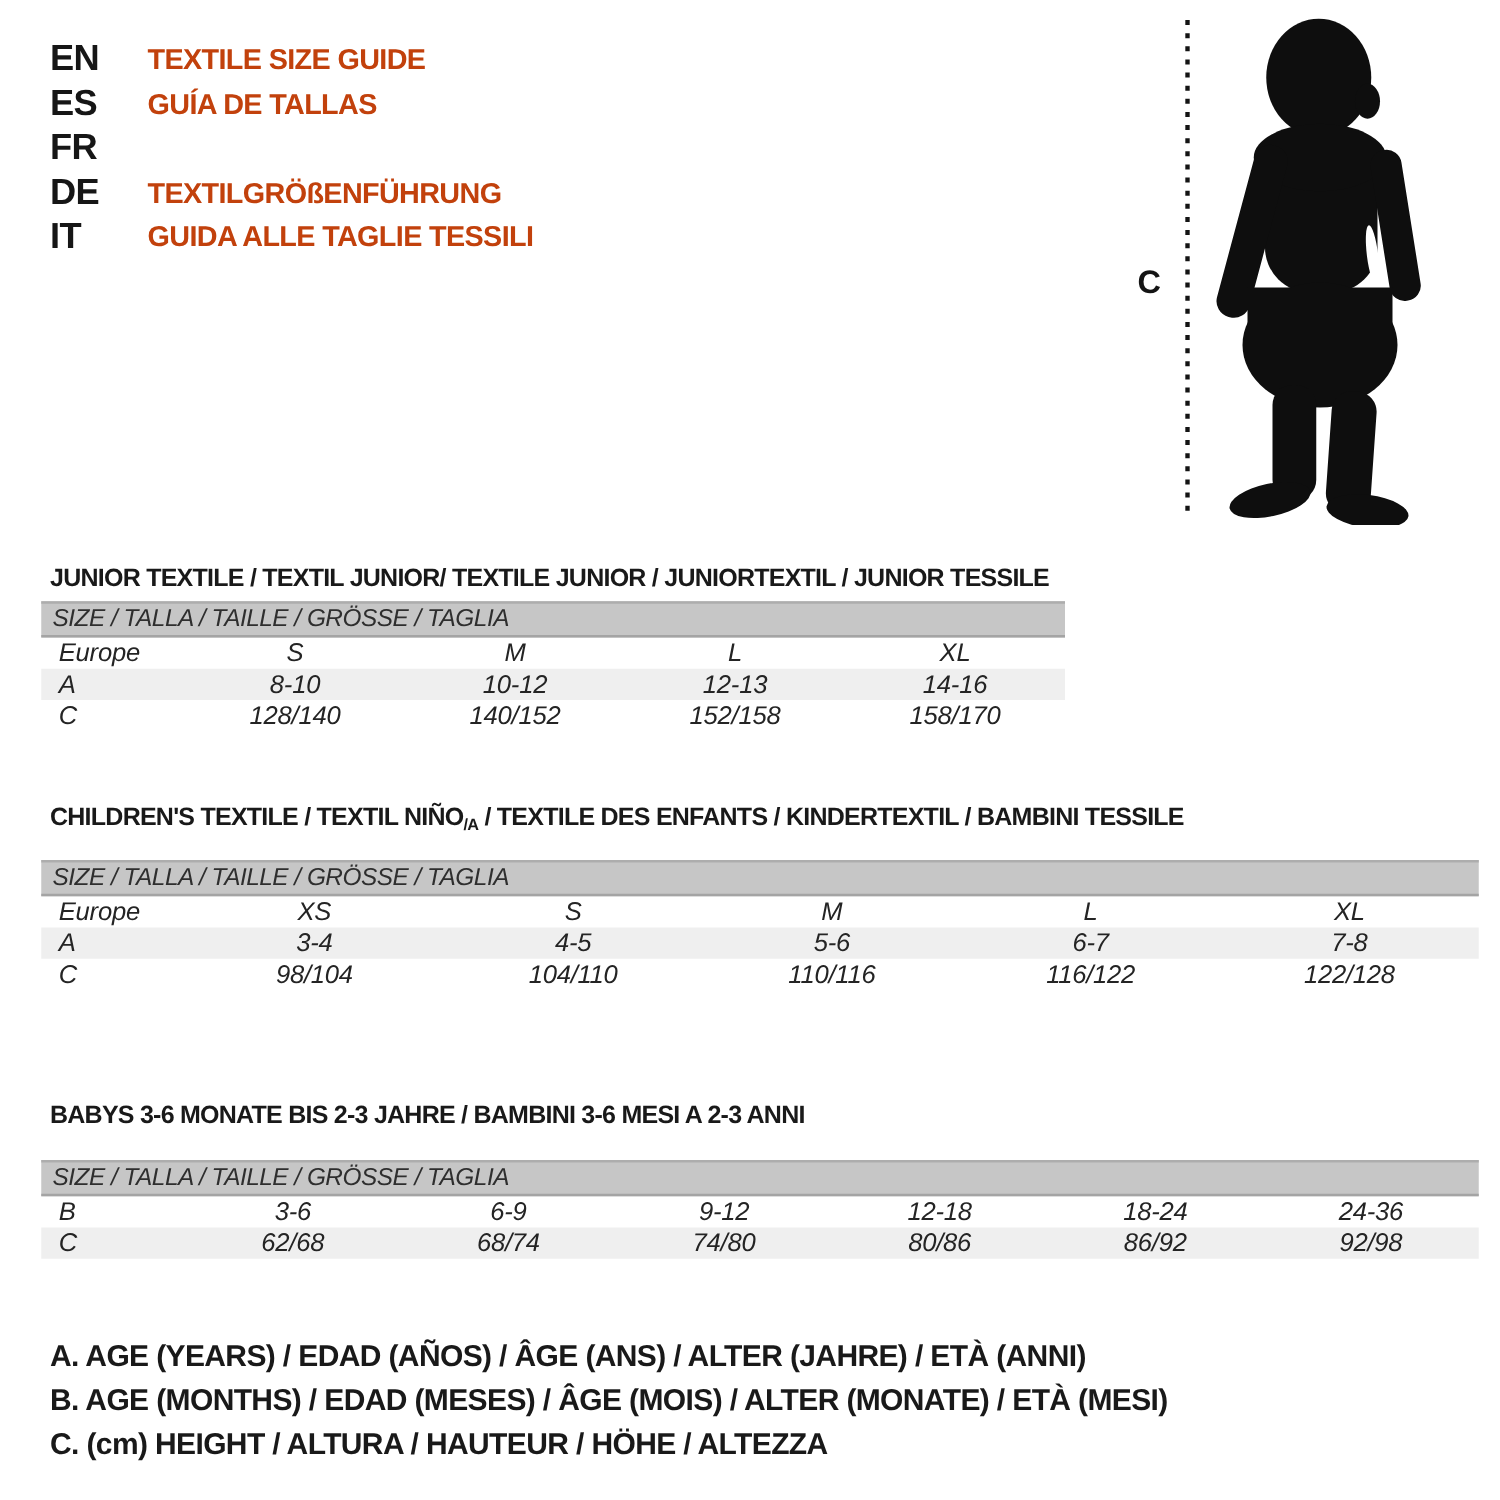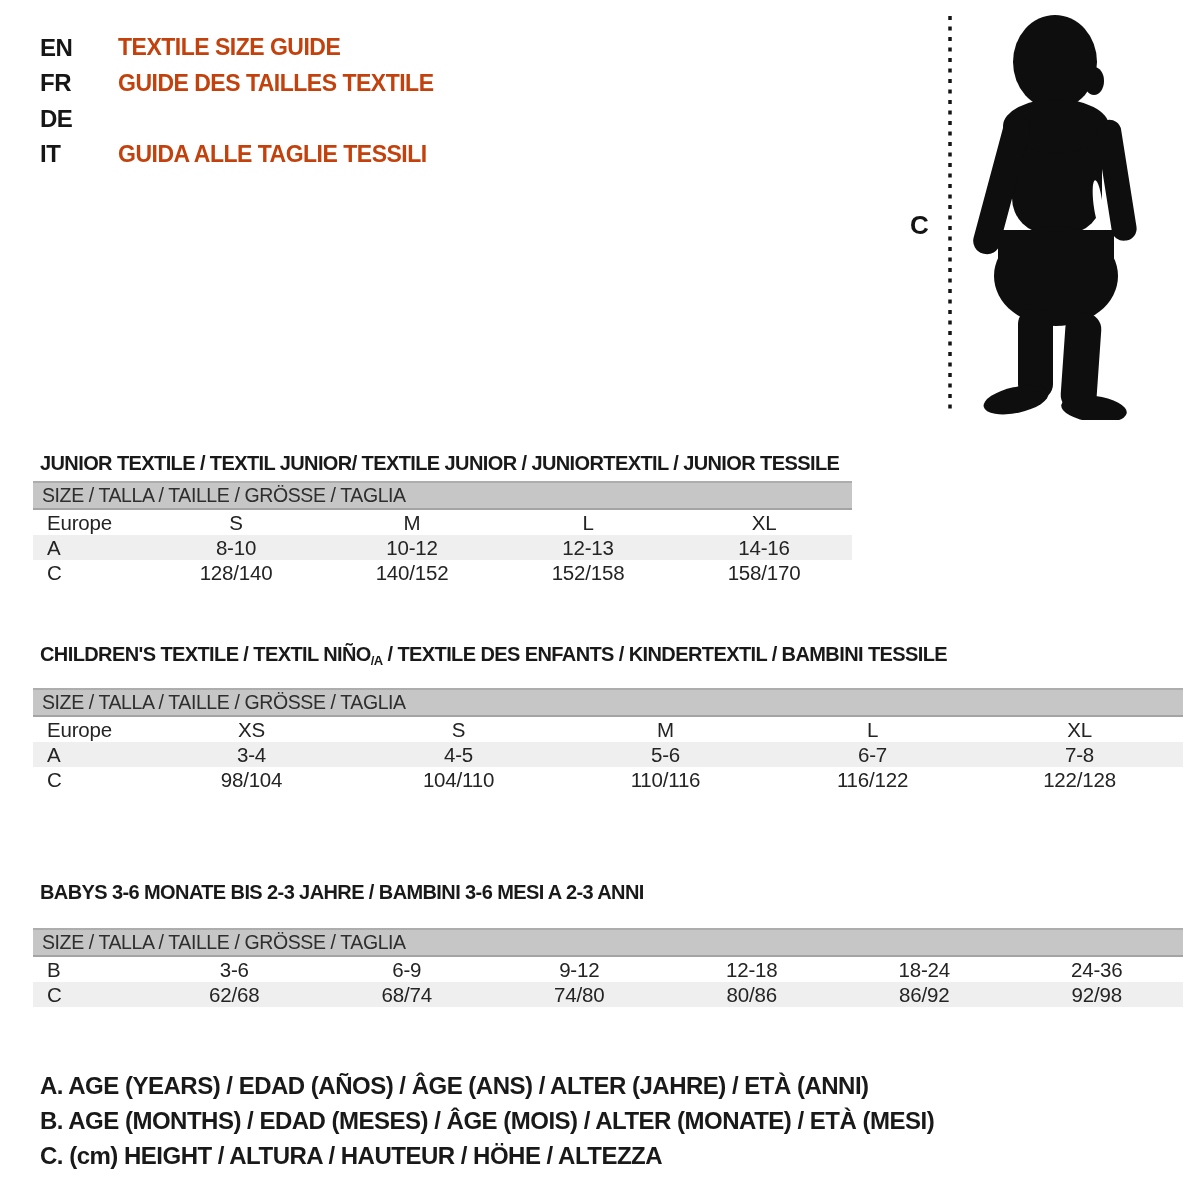--- a/index.html
+++ b/index.html
@@ -3,33 +3,33 @@
 <meta charset="utf-8">
 <style>
   html,body{margin:0;padding:0;background:#fff;}
   .canvas{
     position:relative;width:1200px;height:1200px;background:#ffffff;overflow:hidden;
     font-family:"Liberation Sans",sans-serif;color:#1c1c1c;
   }
   
   .lang-block{position:absolute;left:40px;top:30px;}
   .lang-row{display:flex;height:35.5px;align-items:center;}
-  .lang-code{width:78px;font-weight:700;font-size:24px;letter-spacing:-0.5px;color:#161616;}
+  .lang-code{width:78px;font-weight:700;font-size:29px;letter-spacing:-0.5px;color:#161616;}
   .lang-label{font-weight:700;font-size:23px;letter-spacing:-0.5px;color:#c2410c;white-space:nowrap;}
   
   .fig-svg{position:absolute;left:898px;top:8px;}
   .c-label{position:absolute;left:910px;top:210px;font-size:26px;font-weight:600;letter-spacing:-0.5px;color:#141414;}
   
   .section-heading{
     position:absolute;left:40px;font-weight:700;font-size:20px;letter-spacing:-0.6px;
     color:#191919;white-space:nowrap;
   }
   .sub{font-size:13px;vertical-align:-4px;font-weight:700;}
   
-  .stable{position:absolute;left:33px;}
+  .stable{position:absolute;left:33px;font-style:italic;}
   .size-bar{
     box-sizing:border-box;height:29px;line-height:25px;padding-left:9px;
     background:var(--size-header-bg,#c6c6c6);
     border-top:2px solid #adadad;border-bottom:2px solid #a4a4a4;
     font-size:19.5px;letter-spacing:-0.4px;color:#2e2e2e;white-space:nowrap;
   }
   .trow{display:flex;height:25px;align-items:center;font-size:20.5px;letter-spacing:-0.2px;color:#242424;}
   .trow.shaded{background:var(--stripe-bg,#efefef);}
   .tlabel{width:115px;padding-left:14px;box-sizing:border-box;}
   .tcell{flex:1;text-align:center;white-space:nowrap;}
@@ -43,25 +43,29 @@
 <body>
 
 <div class="canvas">
 
   <div class="lang-block">
     <div class="lang-row">
       <span class="lang-code">EN</span>
       <span class="lang-label">TEXTILE SIZE GUIDE</span>
     </div>
     <div class="lang-row">
+      <span class="lang-code">ES</span>
+      <span class="lang-label">GUÍA DE TALLAS</span>
+    </div>
+    <div class="lang-row">
       <span class="lang-code">FR</span>
-      <span class="lang-label">GUIDE DES TAILLES TEXTILE</span>
     </div>
     <div class="lang-row">
       <span class="lang-code">DE</span>
+      <span class="lang-label">TEXTILGRÖßENFÜHRUNG</span>
     </div>
     <div class="lang-row">
       <span class="lang-code">IT</span>
       <span class="lang-label">GUIDA ALLE TAGLIE TESSILI</span>
     </div>
   </div>
 
   <div class="c-label">C</div>
   <svg class="fig-svg" width="262" height="412" viewBox="0 0 262 412">
     <line x1="52" y1="8" x2="52" y2="405" stroke="#141414" stroke-width="3.5" stroke-dasharray="4 6.5"></line>

